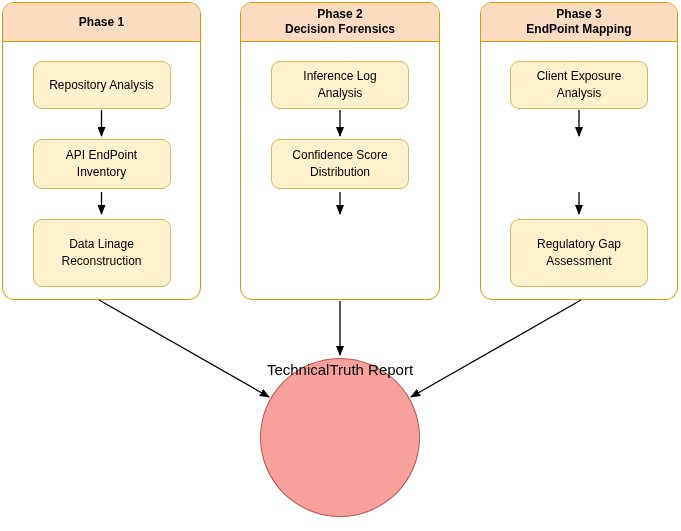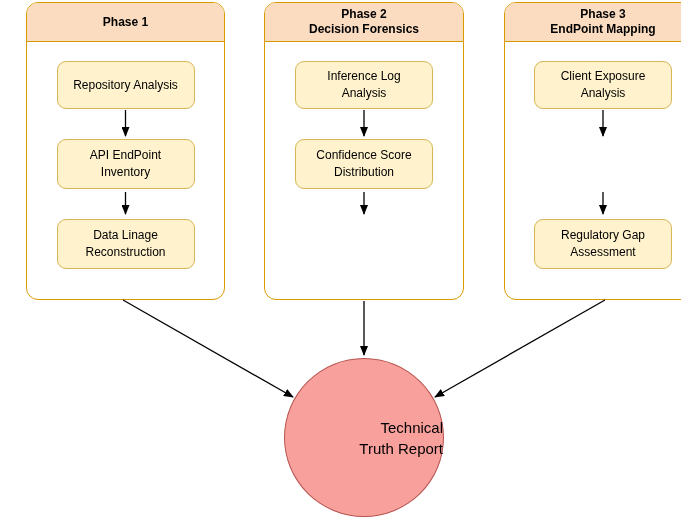--- a/index.html
+++ b/index.html
@@ -11,21 +11,20 @@
     width: 681px;
     height: 531px;
     position: relative;
     font-family: "Liberation Sans", sans-serif;
     color: #000000;
     overflow: hidden;
   }
   .canvas {
     position: absolute;
     inset: 0;
-    margin-left: 24px;
   }
   .phase-column {
     position: absolute;
     top: 2px;
     height: 298px;
     background: #ffffff;
     border: 1px solid #D79B00;
     border-radius: 12px;
     box-sizing: border-box;
   }
@@ -62,35 +61,35 @@
     display: flex;
     align-items: center;
     justify-content: center;
     text-align: center;
     font-size: 12px;
     line-height: 17px;
     padding: 4px 8px;
   }
   .step-1 { top: 58px;  height: 48px; }
   .step-2 { top: 136px; height: 50px; }
-  .step-3 { top: 216px; height: 50px; }
+  .step-3 { top: 216px; height: 68px; }
 
   .result-node {
     position: absolute;
     left: 260px;
     top: 358px;
     width: 160px;
     height: 159px;
     background: #F8A19C;
     border: 1px solid #B85450;
     border-radius: 50%;
     box-sizing: border-box;
     display: flex;
-    flex-direction: column;
-    align-items: flex-end;
+    flex-direction: row;
+    align-items: flex-start;
     justify-content: center;
     text-align: center;
     font-size: 15px;
     line-height: 21px;
   }
 
   svg.arrow-layer {
     position: absolute;
     inset: 0;
     width: 681px;

